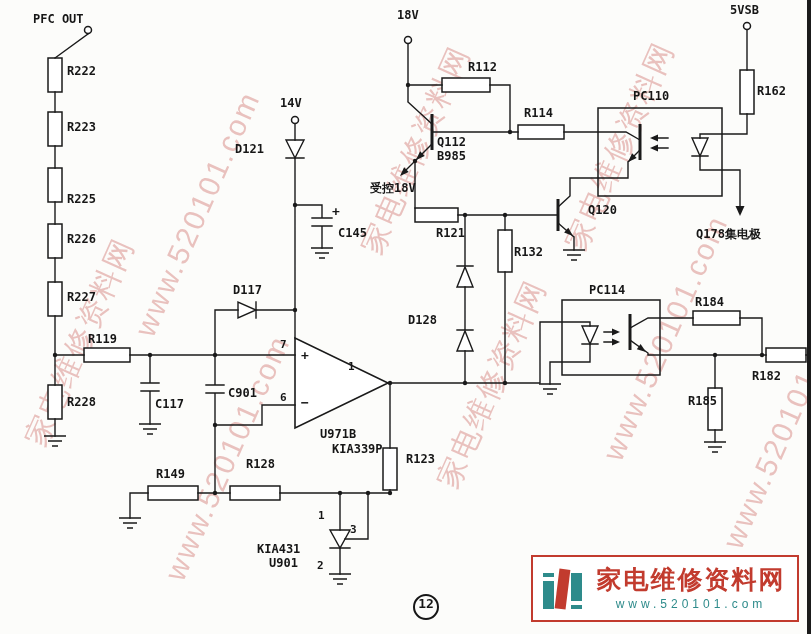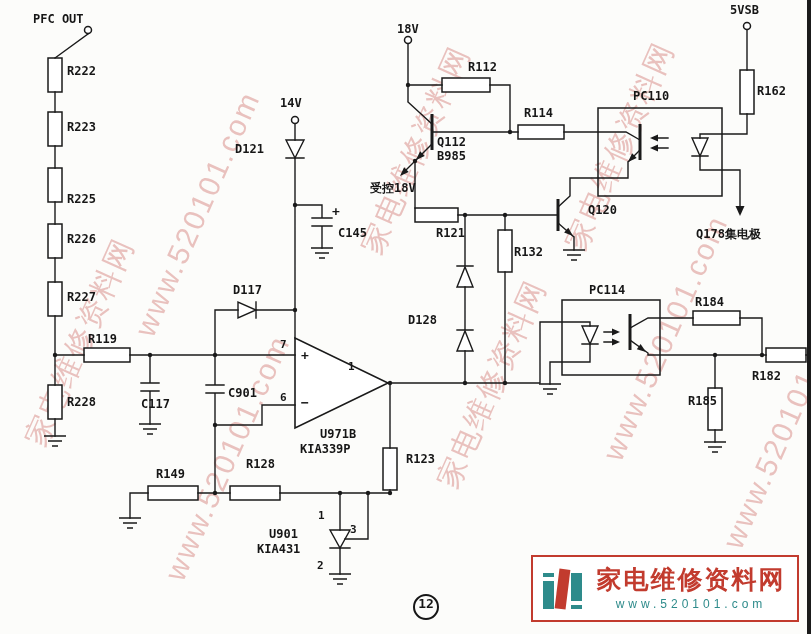--- a/index.html
+++ b/index.html
@@ -173,59 +173,59 @@
   </svg>
 
   <span class="lbl" style="left:33px;top:12px">PFC OUT</span>
   <span class="lbl" style="left:67px;top:64px">R222</span>
   <span class="lbl" style="left:67px;top:120px">R223</span>
   <span class="lbl" style="left:67px;top:192px">R225</span>
   <span class="lbl" style="left:67px;top:232px">R226</span>
   <span class="lbl" style="left:67px;top:290px">R227</span>
   <span class="lbl" style="left:67px;top:395px">R228</span>
   <span class="lbl" style="left:88px;top:332px">R119</span>
-  <span class="lbl" style="left:141px;top:397px">C117</span>
+  <span class="lbl" style="left:155px;top:397px">C117</span>
   <span class="lbl" style="left:228px;top:386px">C901</span>
   <span class="lbl" style="left:233px;top:283px">D117</span>
   <span class="lbl" style="left:280px;top:96px">14V</span>
   <span class="lbl" style="left:235px;top:142px">D121</span>
   <span class="lbl" style="left:338px;top:226px">C145</span>
   <span class="lbl big" style="left:332px;top:204px">+</span>
   <span class="lbl sm" style="left:280px;top:338px">7</span>
   <span class="lbl sm" style="left:280px;top:391px">6</span>
   <span class="lbl sm" style="left:348px;top:360px">1</span>
   <span class="lbl big" style="left:301px;top:348px">+</span>
   <span class="lbl big" style="left:301px;top:395px">−</span>
   <span class="lbl" style="left:320px;top:427px">U971B</span>
-  <span class="lbl" style="left:300px;top:442px">KIA339P</span>
+  <span class="lbl" style="left:332px;top:442px">KIA339P</span>
   <span class="lbl" style="left:408px;top:313px">D128</span>
   <span class="lbl" style="left:436px;top:226px">R121</span>
   <span class="lbl" style="left:514px;top:245px">R132</span>
-  <span class="lbl" style="left:397px;top:22px">18V</span>
+  <span class="lbl" style="left:397px;top:8px">18V</span>
   <span class="lbl" style="left:468px;top:60px">R112</span>
   <span class="lbl" style="left:437px;top:135px">Q112</span>
   <span class="lbl" style="left:437px;top:149px">B985</span>
   <span class="lbl" style="left:370px;top:180px">受控18V</span>
   <span class="lbl" style="left:524px;top:106px">R114</span>
   <span class="lbl" style="left:633px;top:89px">PC110</span>
   <span class="lbl" style="left:730px;top:3px">5VSB</span>
   <span class="lbl" style="left:757px;top:84px">R162</span>
   <span class="lbl" style="left:588px;top:203px">Q120</span>
   <span class="lbl" style="left:696px;top:226px">Q178集电极</span>
   <span class="lbl" style="left:589px;top:283px">PC114</span>
   <span class="lbl" style="left:695px;top:295px">R184</span>
   <span class="lbl" style="left:752px;top:369px">R182</span>
   <span class="lbl" style="left:688px;top:394px">R185</span>
   <span class="lbl" style="left:406px;top:452px">R123</span>
   <span class="lbl" style="left:156px;top:467px">R149</span>
   <span class="lbl" style="left:246px;top:457px">R128</span>
   <span class="lbl sm" style="left:318px;top:509px">1</span>
   <span class="lbl sm" style="left:350px;top:523px">3</span>
   <span class="lbl sm" style="left:317px;top:559px">2</span>
-  <span class="lbl" style="left:269px;top:527px">U901</span>
+  <span class="lbl" style="left:269px;top:556px">U901</span>
   <span class="lbl" style="left:257px;top:542px">KIA431</span>
 
   <div class="page-num">12</div>
 
   <div class="logo">
     <svg width="44" height="48" viewBox="0 0 44 48">
       <rect x="2" y="8" width="11" height="36" fill="#2e8b8b"></rect>
       <rect x="2" y="12" width="11" height="4" fill="#fff"></rect>
       <rect x="16" y="4" width="11" height="40" fill="#c23b2e" transform="rotate(7 21 24)"></rect>
       <rect x="30" y="8" width="11" height="36" fill="#2e8b8b"></rect>

